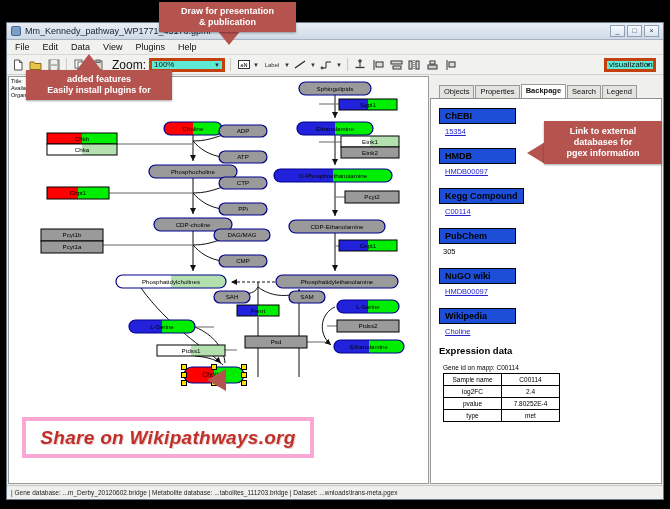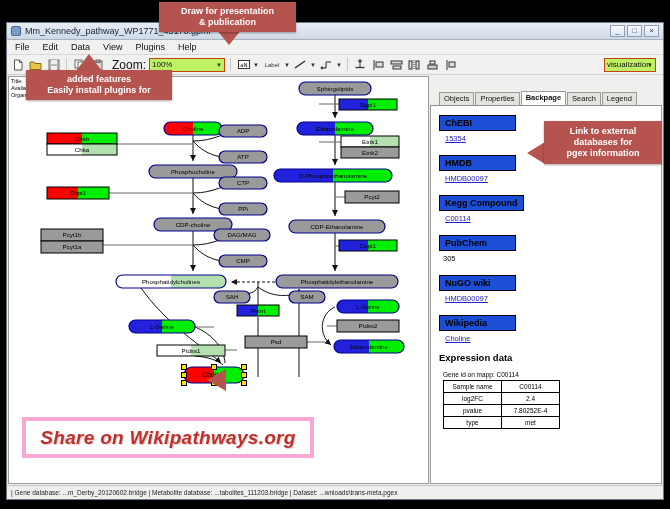--- a/index.html
+++ b/index.html
@@ -28,36 +28,36 @@
   .menubar{ height:15px; background:#f1f1ef; border-bottom:1px solid #d7d7d3;
     display:flex; align-items:center; padding-left:6px; gap:9px; }
   .menu-item{ font-size:9px; color:#101010; padding:1px 2px; }
 
   .toolbar{ height:20px; background:#f1f1ef; border-bottom:1px solid #cfcfcb;
     display:flex; align-items:center; padding:0 3px; gap:3px; position:relative;}
   .tb-icon{ width:15px;height:15px; display:flex;align-items:center;justify-content:center;
     font-size:10px; color:#444; }
   .tb-sep{ width:1px;height:13px;background:#c9c9c5;margin:0 2px;}
   .zoom-label{ font-size:12px;color:#111;margin-left:4px;text-align:right;}
-  .combo{ height:14px; border:1px solid #c2410c; background:#bef264;
+  .combo{ height:14px; border:3px solid #c2410c; background:#5eead4;
     display:flex;align-items:center; font-size:8px; color:#111; padding:0 2px; position:relative;}
   .combo .caret{ position:absolute; right:2px; font-size:6px; color:#333;}
   .combo-zoom{ width:76px; }
   .combo-vis{ width:52px; }
   .tb-mini-caret{ font-size:6px;color:#333;margin-left:-1px;}
 
   
   .content{ flex:1; display:flex; min-height:0; background:#efefed;}
   .left-pane{ position:relative; width:421px; background:#fff; border:1px solid #9a9a96; margin:1px; overflow:hidden;}
   .right-pane{ flex:1; display:flex; flex-direction:column; margin:1px 1px 1px 0; min-width:0;}
 
   .meta{ position:absolute; left:2px; top:1px; font-size:5.5px; color:#000; line-height:7px; z-index:2;}
 
   
-  .tabstrip{ height:30px; display:flex; align-items:flex-end; gap:1px; padding-left:9px;
+  .tabstrip{ height:23px; display:flex; align-items:flex-end; gap:1px; padding-left:9px;
     border-bottom:1px solid #8e8e8a; background:#efefed;}
   .tab{ font-size:7.5px; padding:1px 4px 1px; border:1px solid #9a9a96; border-bottom:none;
     background:#e3e3df; color:#111; line-height:10px;}
   .tab.active{ background:#fff; font-weight:bold; padding-bottom:2px;}
 
   .backpage{ flex:1; background:#fff; border:1px solid #9a9a96; border-top:none;
     padding:6px 0 0 8px; overflow:hidden; position:relative;}
   .db-box{ display:inline-block; min-width:77px; border:1px solid #000;
     background:#1d4ed8; font-size:9px; font-weight:bold; color:#000; padding:2px 5px; margin-bottom:3px;}
   .db-link{ font-size:7.5px; color:#2222cc; text-decoration:underline; display:block;

